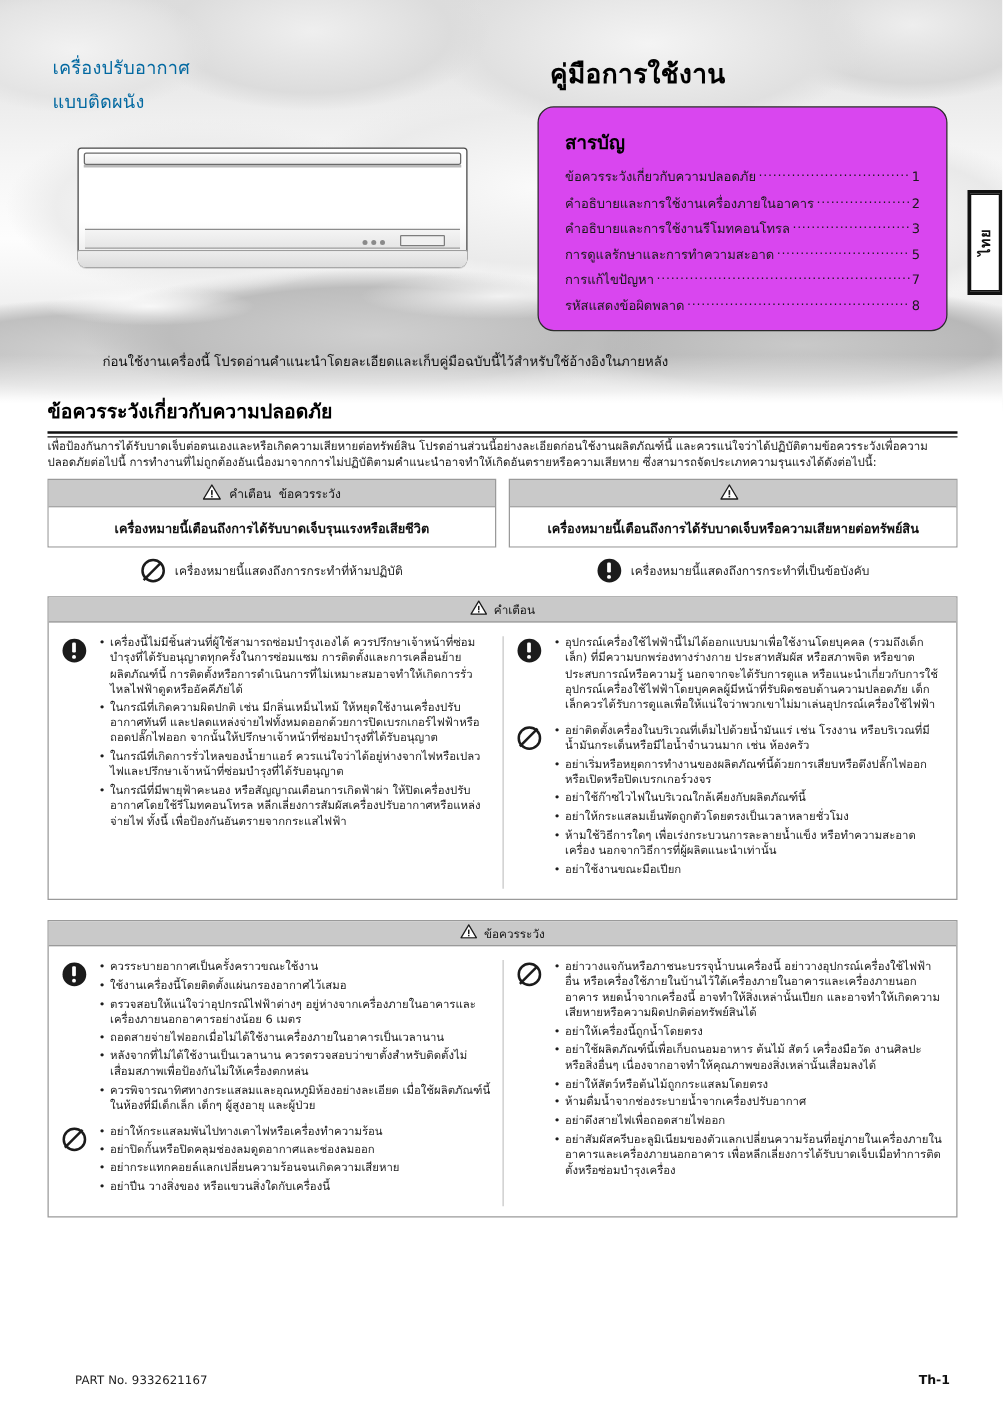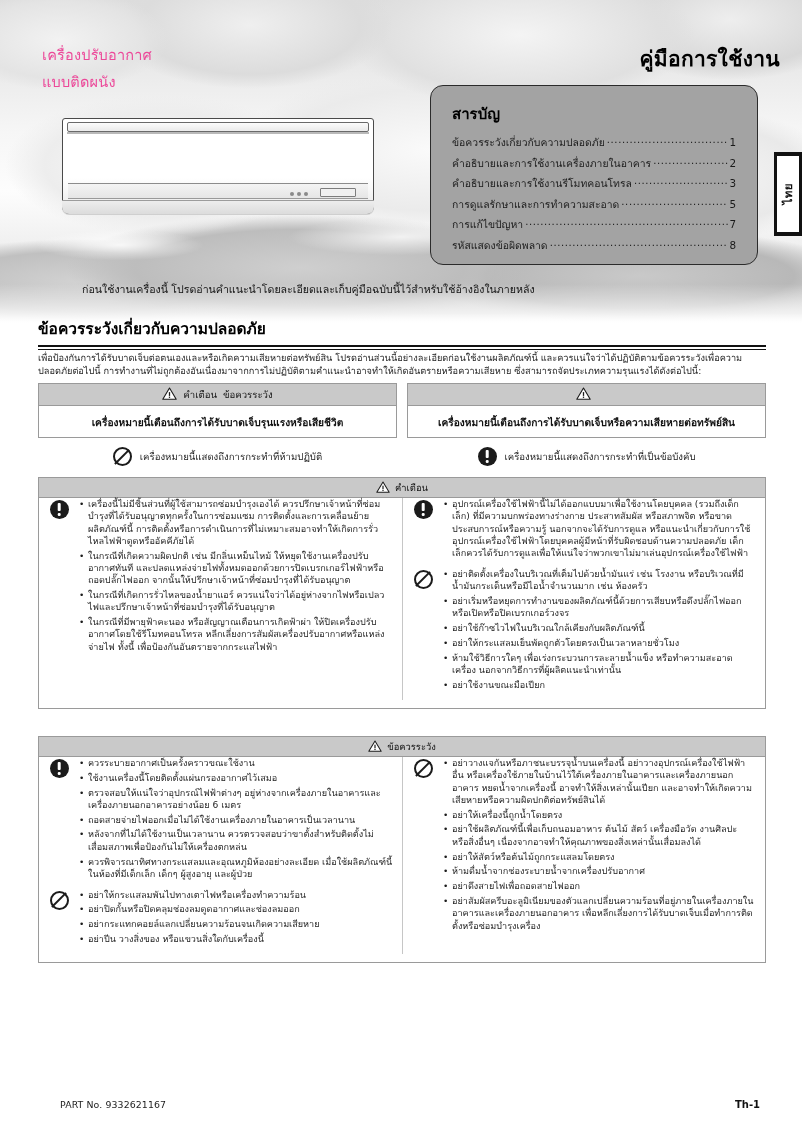--- a/index.html
+++ b/index.html
@@ -58,28 +58,28 @@
     left: 0; right: 0; bottom: 0; height: 46px;
     background: linear-gradient(to bottom, rgba(255,255,255,0), #ffffff 85%);
   }
 
   
   .product-kind {
     position: absolute;
     left: 42px; top: 42px;
     font-size: 14.5px;
     line-height: 27px;
-    color: #ec4899;
+    color: #0369a1;
     letter-spacing: .2px;
   }
   .manual-title {
     position: absolute;
     left: 440px; top: 42px;
     width: 340px;
-    text-align: right;
+    text-align: left;
     font-size: 21px;
     font-weight: bold;
     color: #000;
     letter-spacing: .3px;
   }
 
   
   .unit-illustration {
     position: absolute;
     left: 62px; top: 118px;
@@ -146,21 +146,21 @@
     border-radius: 50%;
     background: #8a8a8a;
   }
 
   
   .toc-card {
     position: absolute;
     left: 430px; top: 85px;
     width: 328px;
     height: 180px;
-    background: #a3a3a3;
+    background: #d946ef;
     border: 1.6px solid #2b2b2b;
     border-radius: 13px;
     box-sizing: border-box;
     padding: 16px 21px 10px 21px;
   }
   .toc-title {
     font-size: 15px;
     font-weight: bold;
     color: #000;
     margin: 0 0 10px 0;
@@ -368,21 +368,21 @@
     height: 19px;
     display: flex;
     align-items: center;
     justify-content: center;
     gap: 5px;
     font-size: 9.4px;
     color: #111;
   }
   .panel-body {
     display: flex;
-    padding: 0 0 8px 0;
+    padding: 11px 0 8px 0;
   }
   .panel-col {
     width: 50%;
     box-sizing: border-box;
     padding: 0 9px;
   }
   .panel-col + .panel-col { border-left: 1px solid #c6c6c6; }
   .grp {
     display: flex;
     gap: 7px;

